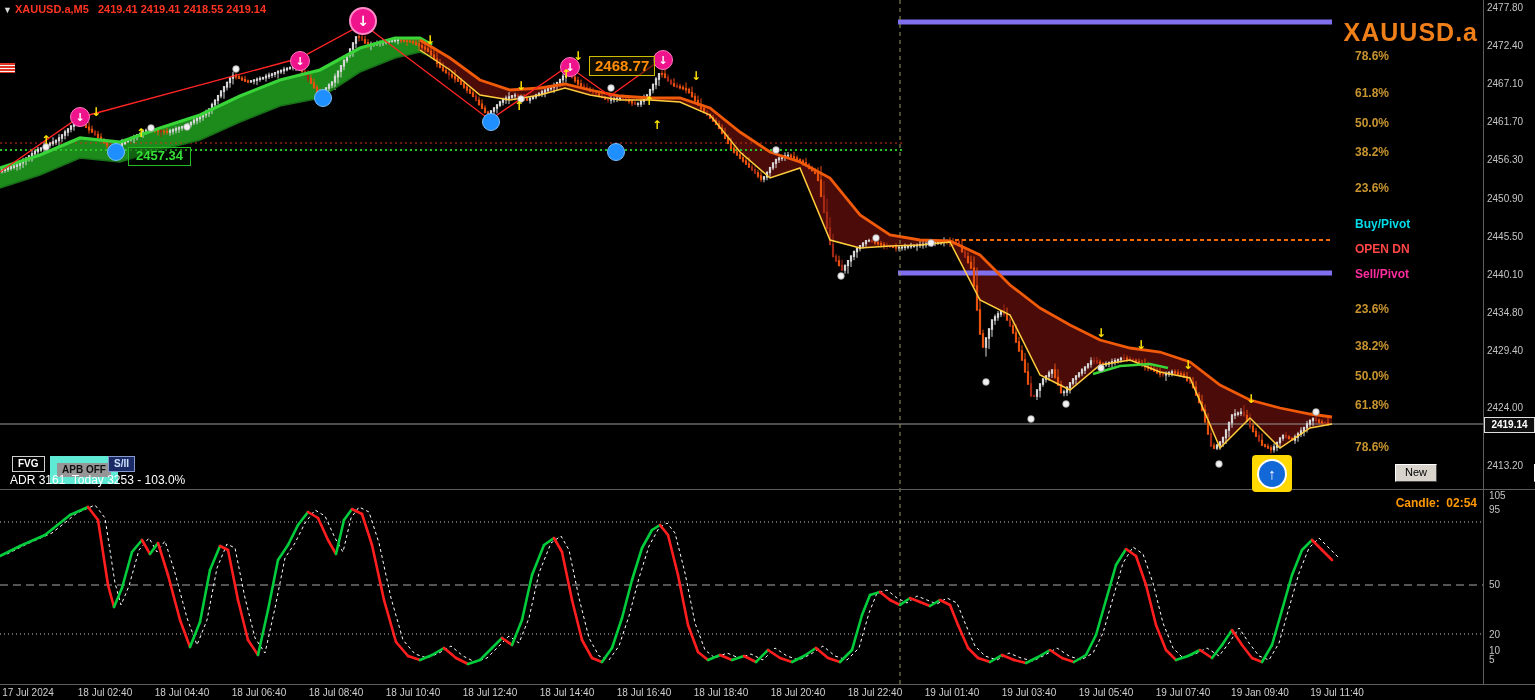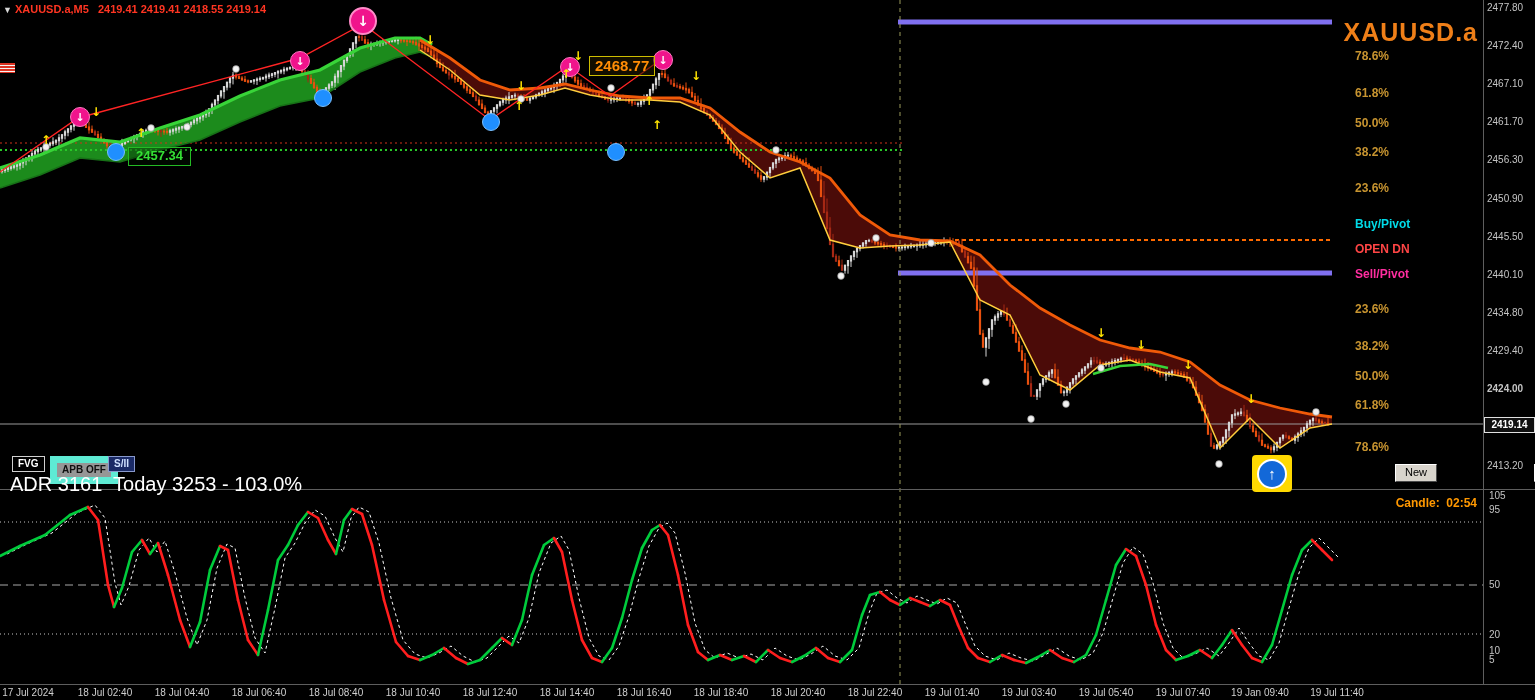--- a/index.html
+++ b/index.html
@@ -20,21 +20,21 @@
   .side-label{position:absolute;left:1355px;font-size:12px;font-weight:bold;z-index:4;white-space:nowrap;}
   .time-label{position:absolute;font-size:10px;color:#cfcfcf;text-align:center;z-index:4;white-space:nowrap;}
   #label-upper{position:absolute;left:589px;top:56px;border:1px solid #cdbd00;background:rgba(32,26,0,.55);
                color:#ff8d05;font-size:15px;font-weight:bold;padding:0 5px;height:18px;line-height:18px;z-index:5;}
   #label-ma{position:absolute;left:128px;top:147px;border:1px solid #24bb24;background:rgba(0,22,0,.35);
             color:#35e035;font-size:13px;font-weight:bold;padding:0 7px;height:17px;line-height:16px;z-index:5;}
   .chip{position:absolute;top:456px;height:14px;line-height:13px;font-size:10px;font-weight:bold;padding:0 5px;z-index:6;}
   #btn-fvg{left:12px;background:#000;border:1px solid #d0d0d0;color:#fff;}
   #btn-apb{left:50px;background:#969696;border:7px solid #5eead4;color:#101010;}
   #btn-sii{left:108px;background:#1a2a66;border:1px solid #8899cc;color:#cfe0ff;}
-  .adr{position:absolute;left:10px;top:473px;font-size:20px;color:#fff;z-index:6;white-space:pre;}
+  .adr{position:absolute;left:10px;top:473px;font-size:12px;color:#fff;z-index:6;white-space:pre;}
   .btn3d{position:absolute;top:464px;height:16px;background:#d8d4cc;border:1px solid;border-color:#fff #4a4a4a #4a4a4a #fff;
          color:#000;font-size:11px;text-align:center;line-height:15px;z-index:6;}
   #btn-new{left:1395px;width:40px;}
   #btn-del{left:1508px;width:37px;margin-left:26px;}
   .timer{position:absolute;right:58px;top:496px;font-size:12px;font-weight:bold;color:#ff9800;z-index:6;white-space:pre;}
   .price-tag{position:absolute;left:1484px;top:417px;width:49px;height:14px;background:#101010;border:1px solid #e0e0e0;
              color:#fff;font-size:10px;font-weight:bold;text-align:center;line-height:13px;z-index:7;}
   .sig{position:absolute;left:1252px;top:455px;width:40px;height:37px;background:#ffd900;border-radius:4px;
        display:flex;align-items:center;justify-content:center;z-index:6;}
   .sig-circle{width:26px;height:26px;border-radius:50%;background:#1368d8;border:2px solid #fff;color:#fff;
@@ -1154,21 +1154,21 @@
 <div class="axis-label" style="left: 1487px; top: 2px;">2477.80</div>
     <div class="axis-label" style="left: 1487px; top: 40px;">2472.40</div>
     <div class="axis-label" style="left: 1487px; top: 78px;">2467.10</div>
     <div class="axis-label" style="left: 1487px; top: 116px;">2461.70</div>
     <div class="axis-label" style="left: 1487px; top: 154px;">2456.30</div>
     <div class="axis-label" style="left: 1487px; top: 193px;">2450.90</div>
     <div class="axis-label" style="left: 1487px; top: 231px;">2445.50</div>
     <div class="axis-label" style="left: 1487px; top: 269px;">2440.10</div>
     <div class="axis-label" style="left: 1487px; top: 307px;">2434.80</div>
     <div class="axis-label" style="left: 1487px; top: 345px;">2429.40</div>
-    <div class="axis-label" style="left: 1487px; top: 383px; font-weight: bold;">2424.00</div>
+    <div class="axis-label" style="left: 1487px; top: 402px;">2424.00</div>
     <div class="axis-label" style="left: 1487px; top: 460px;">2413.20</div>
     <div class="axis-label" style="left: 1489px; top: 490px;">105</div>
     <div class="axis-label" style="left: 1489px; top: 504px;">95</div>
     <div class="axis-label" style="left: 1489px; top: 579px;">50</div>
     <div class="axis-label" style="left: 1489px; top: 629px;">20</div>
     <div class="axis-label" style="left: 1489px; top: 645px;">10</div>
     <div class="axis-label" style="left: 1489px; top: 654px;">5</div>
     <div class="side-label" style="left: 1355px; top: 49px; color: rgb(199, 148, 48);">78.6%</div>
     <div class="side-label" style="left: 1355px; top: 86px; color: rgb(199, 148, 48);">61.8%</div>
     <div class="side-label" style="left: 1355px; top: 116px; color: rgb(199, 148, 48);">50.0%</div>

